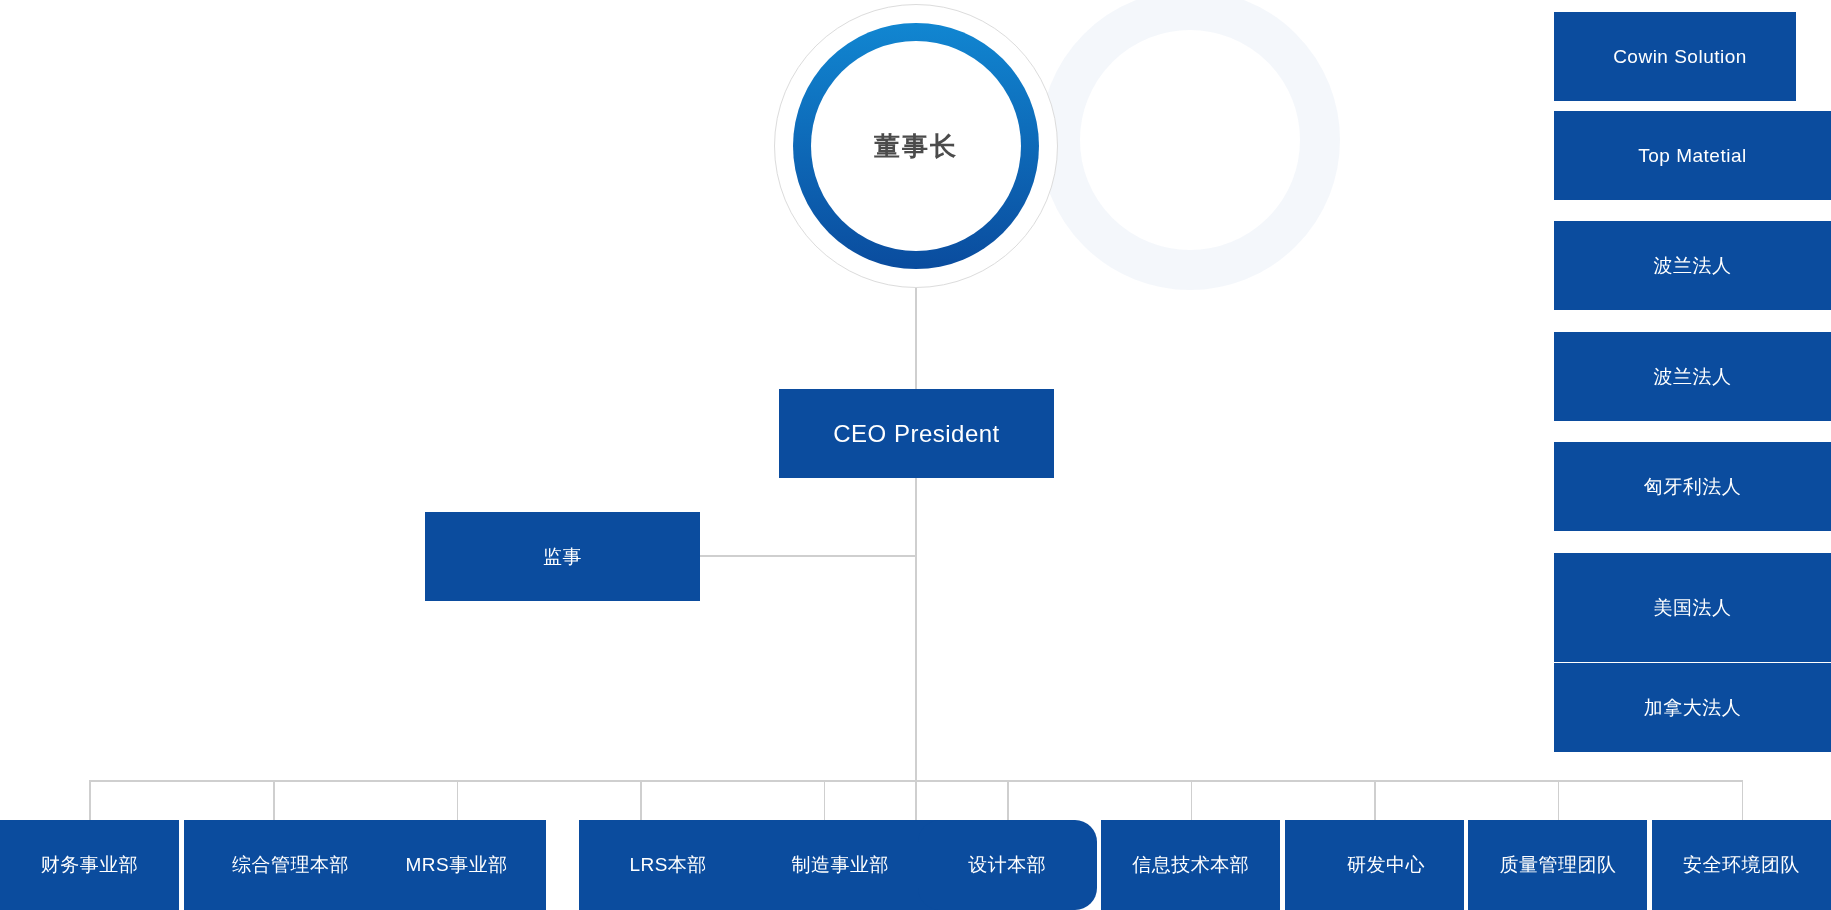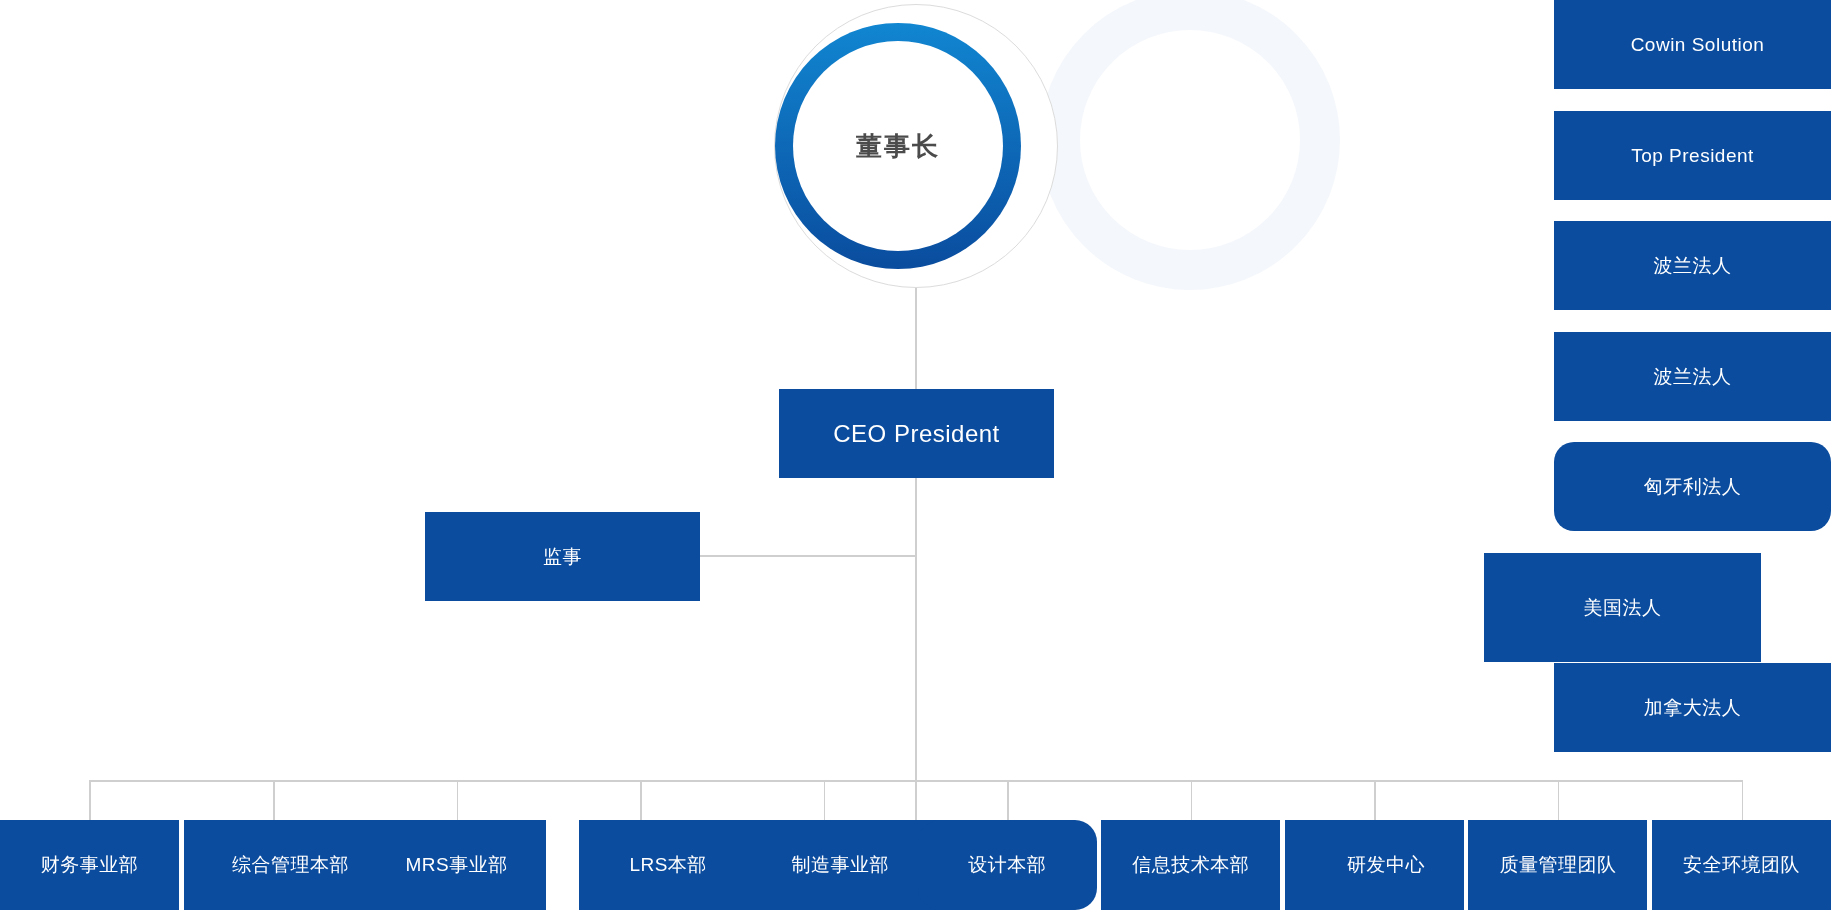--- a/index.html
+++ b/index.html
@@ -20,21 +20,21 @@
   .vline{width:1.5px;}
   
   .watermark-ring{
     position:absolute;left:1040px;top:-10px;width:300px;height:300px;border-radius:50%;
     border:40px solid #f1f5fa;box-sizing:border-box;z-index:0;opacity:.8;
   }
   
   .chairman-circle{
     position:absolute;left:774px;top:4px;width:284px;height:284px;border-radius:50%;
     border:1px solid #dcdcdc;box-sizing:border-box;background:#ffffff;z-index:2;
-    display:flex;align-items:center;
+    display:flex;align-items:center;justify-content:center;
   }
   .ring{
     width:246px;height:246px;border-radius:50%;
     background:linear-gradient(to bottom, var(--ring-top), var(--ring-bottom));
     display:flex;align-items:center;justify-content:center;
   }
   .ring-inner{
     width:210px;height:210px;border-radius:50%;background:#ffffff;
     display:flex;align-items:center;justify-content:center;
   }
@@ -97,22 +97,22 @@
       <div class="box" style="left: 1101.36px; top: 820px; width: 178.96px; height: 90px;">信息技术本部</div>
       <div class="vline" style="left: 1374.4px; top: 780px; height: 40px;"></div>
       <div class="box" style="left: 1284.92px; top: 820px; width: 178.96px; height: 90px; padding-left: 23px;">研发中心</div>
       <div class="vline" style="left: 1557.96px; top: 780px; height: 40px;"></div>
       <div class="box" style="left: 1468.48px; top: 820px; width: 178.96px; height: 90px;">质量管理团队</div>
       <div class="vline" style="left: 1741.52px; top: 780px; height: 40px;"></div>
       <div class="box" style="left: 1652.04px; top: 820px; width: 178.96px; height: 90px;">安全环境团队</div>
     </div>
 
   <div id="subsidiary-column">
-      <div class="box" style="left: 1554px; top: 0px; width: 277px; height: 89px; padding-left: 10px;">Cowin Solution</div>
-      <div class="box" style="left: 1554px; top: 111px; width: 277px; height: 89px;">Top President</div>
+      <div class="box" style="left: 1554px; top: 12px; width: 242px; height: 89px; padding-left: 10px;">Cowin Solution</div>
+      <div class="box" style="left: 1554px; top: 111px; width: 277px; height: 89px;">Top Matetial</div>
       <div class="box" style="left: 1554px; top: 221px; width: 277px; height: 89px;">波兰法人</div>
       <div class="box" style="left: 1554px; top: 332px; width: 277px; height: 89px;">波兰法人</div>
-      <div class="box" style="left: 1554px; top: 442px; width: 277px; height: 89px; border-radius: 20px;">匈牙利法人</div>
-      <div class="box" style="left: 1484px; top: 553px; width: 277px; height: 109px;">美国法人</div>
+      <div class="box" style="left: 1554px; top: 442px; width: 277px; height: 89px;">匈牙利法人</div>
+      <div class="box" style="left: 1554px; top: 553px; width: 277px; height: 109px;">美国法人</div>
       <div class="box" style="left: 1554px; top: 663px; width: 277px; height: 89px;">加拿大法人</div>
     </div>
 
 </div>
 
 </body></html>

